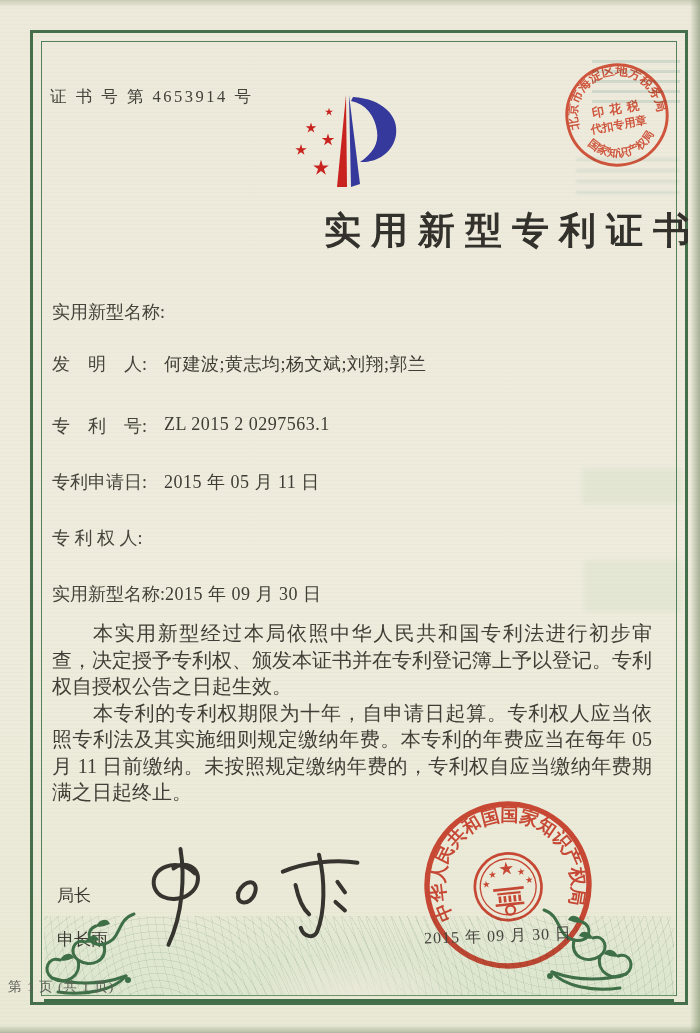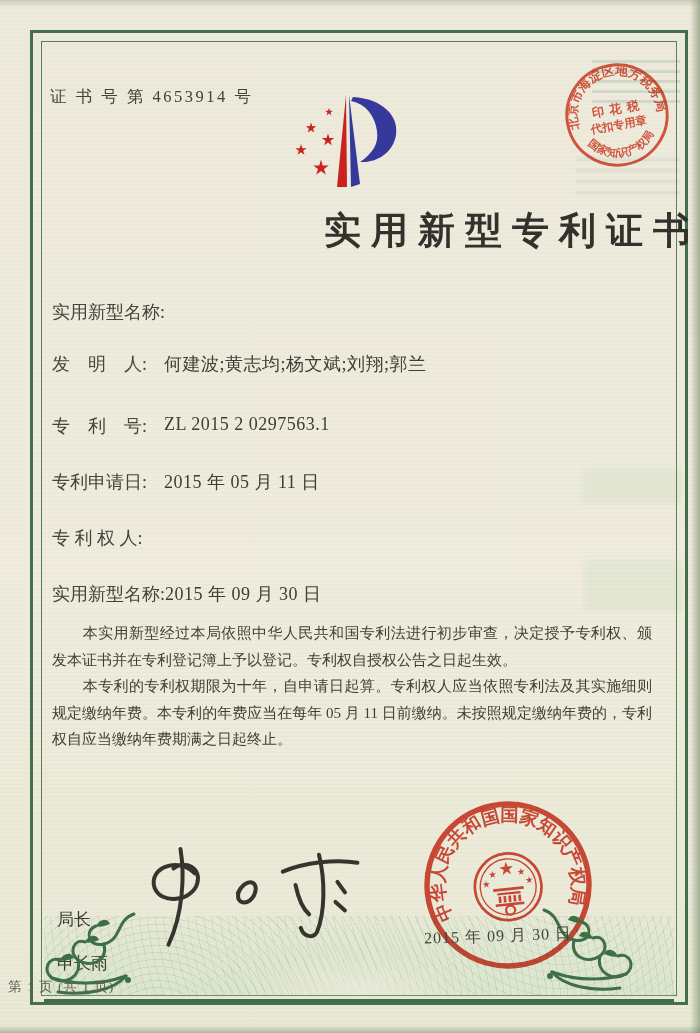--- a/index.html
+++ b/index.html
@@ -33,24 +33,24 @@
 
   .title{position:absolute;left:0;top:206px;width:100%;text-align:right;
     font-size:37px;font-weight:700;letter-spacing:10px;color:#32312c;}
 
   .field-row{position:absolute;left:52px;right:40px;display:flex;font-size:18px;}
   .field-row .flabel{display:inline-block;min-width:112px;color:#46443c;}
   .field-row .fvalue{color:#3e3c34;letter-spacing:0.5px;}
   .fr0{top:300px}.fr1{top:352px}.fr2{top:414px}.fr3{top:470px}.fr4{top:526px}.fr5{top:582px}
 
   .body-text{position:absolute;left:52px;top:620px;width:600px;}
-  .body-text p{margin:0;font-size:15px;line-height:26.5px;text-indent:2.05em;
+  .body-text p{margin:0;font-size:20px;line-height:26.5px;text-indent:2.05em;
     text-align:justify;color:#403e36;}
 
-  .officer{position:absolute;left:57px;top:908px;font-size:17px;color:#3c3b33;}
+  .officer{position:absolute;left:57px;top:884px;font-size:17px;color:#3c3b33;}
   .officer .name{margin-top:21px;}
 
   .signature{position:absolute;left:138px;top:840px;width:240px;height:110px;transform:rotate(-3deg);}
 
   .office-seal{position:absolute;left:418px;top:795px;width:180px;height:180px;
     transform:rotate(-6deg);opacity:0.93;mix-blend-mode:multiply;}
   .issue-date{position:absolute;left:424px;top:926px;font-size:16px;letter-spacing:1px;
     color:#45443e;transform:rotate(-2deg);z-index:6;}
 
   .tax-stamp{position:absolute;left:558px;top:56px;width:118px;height:118px;

